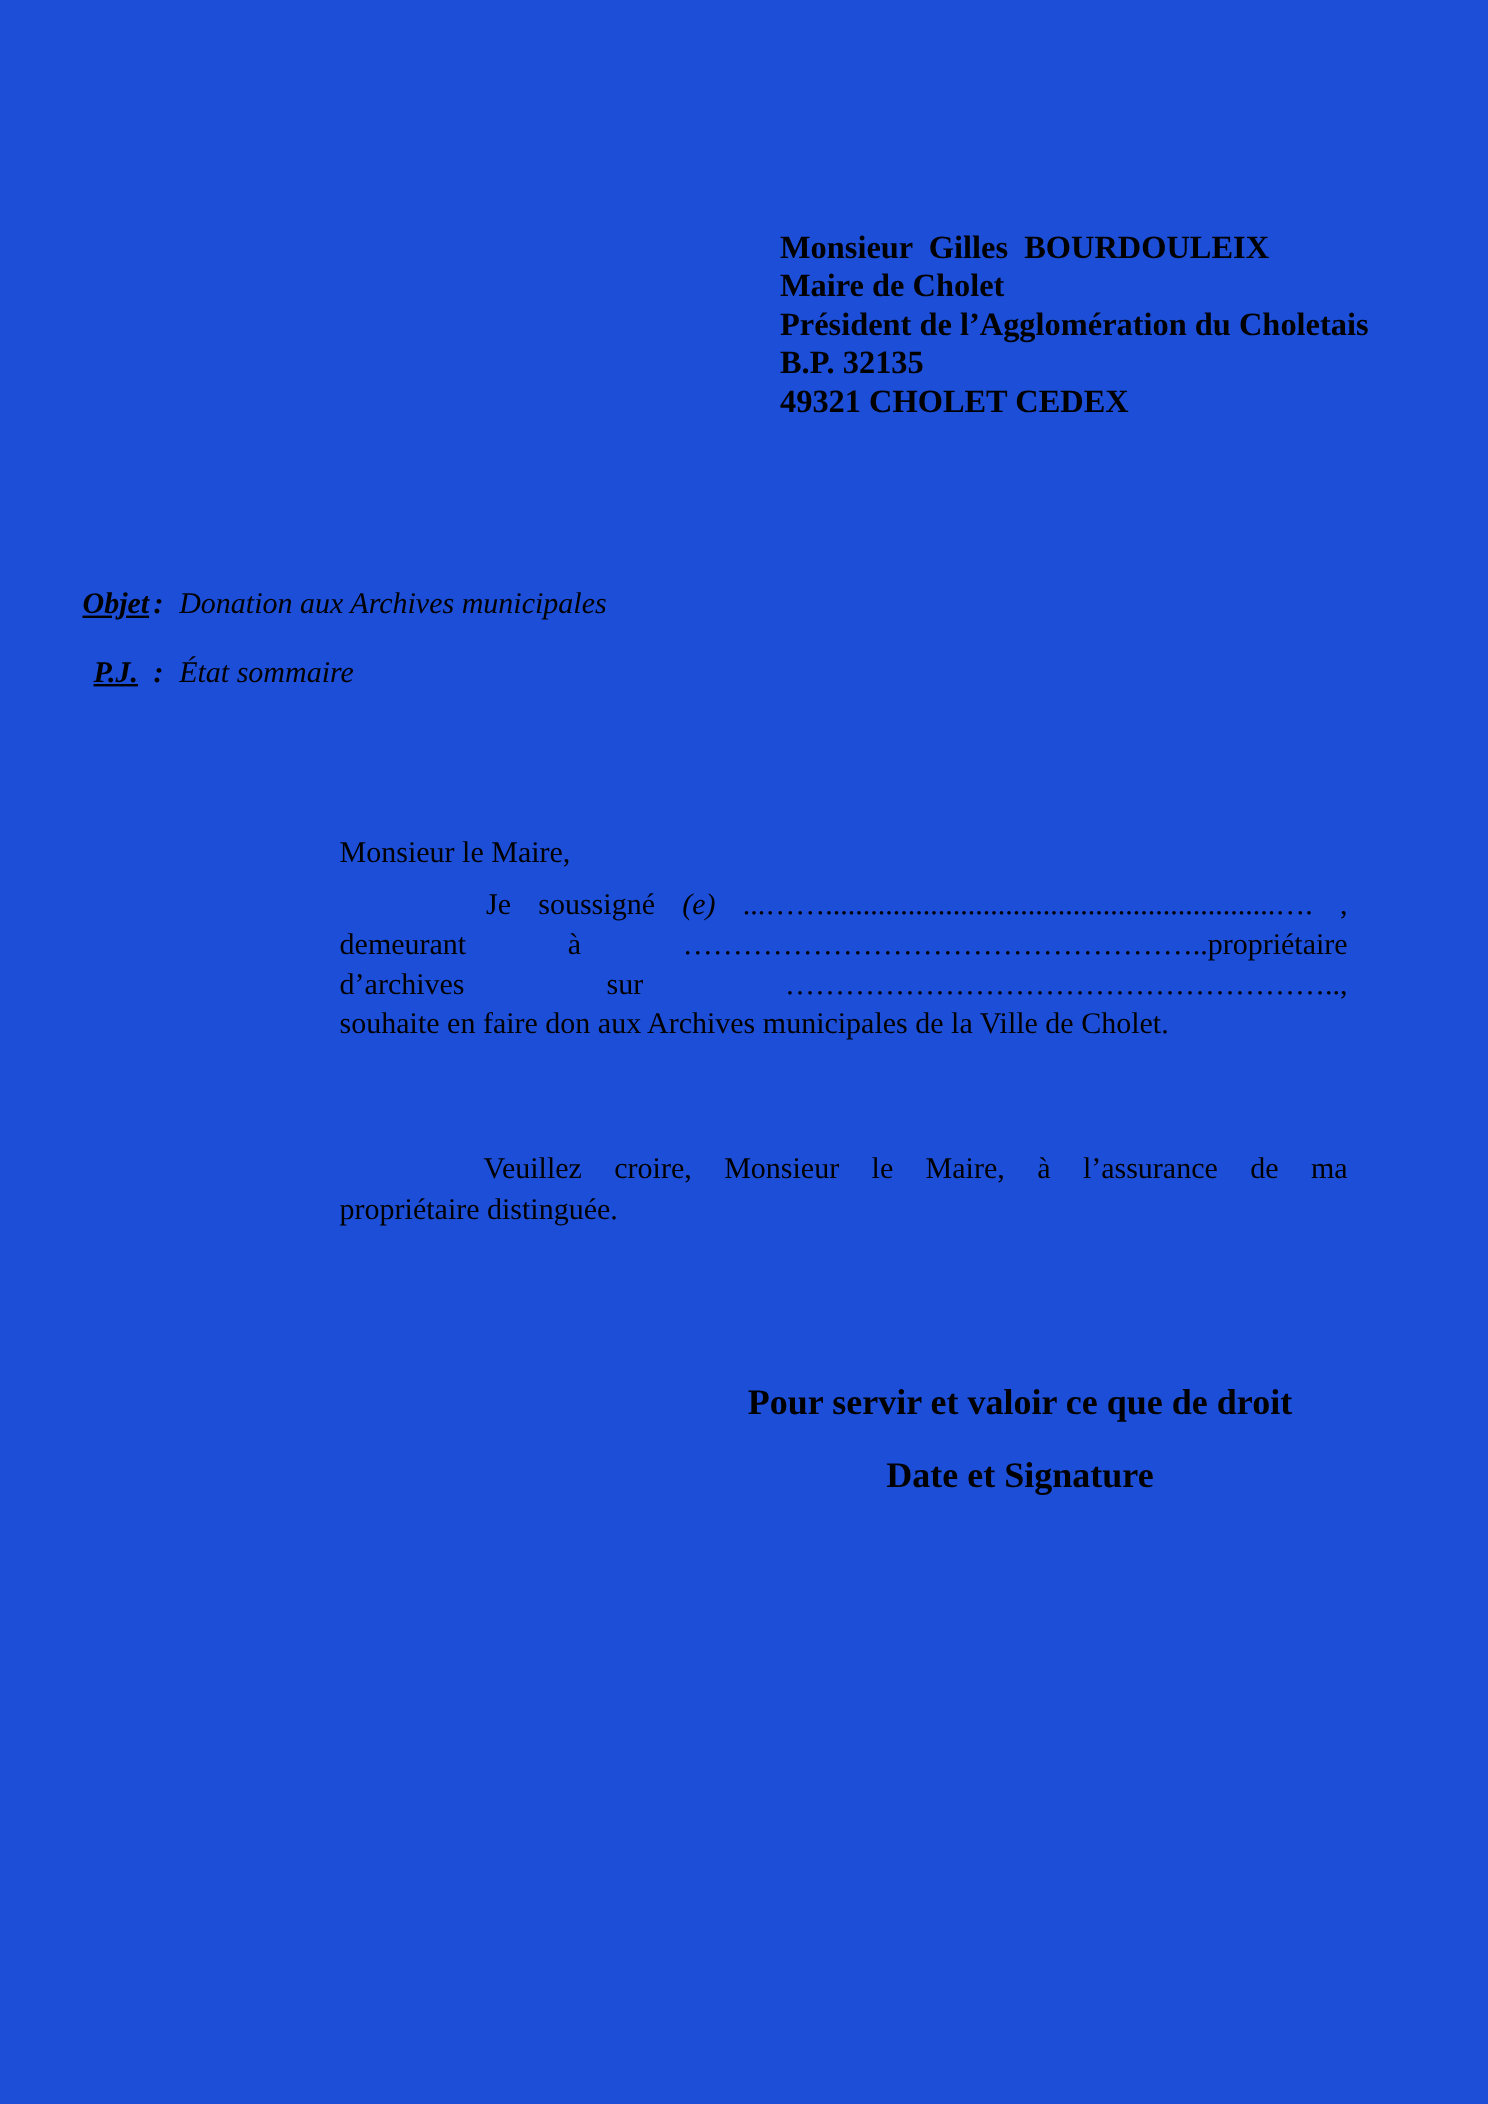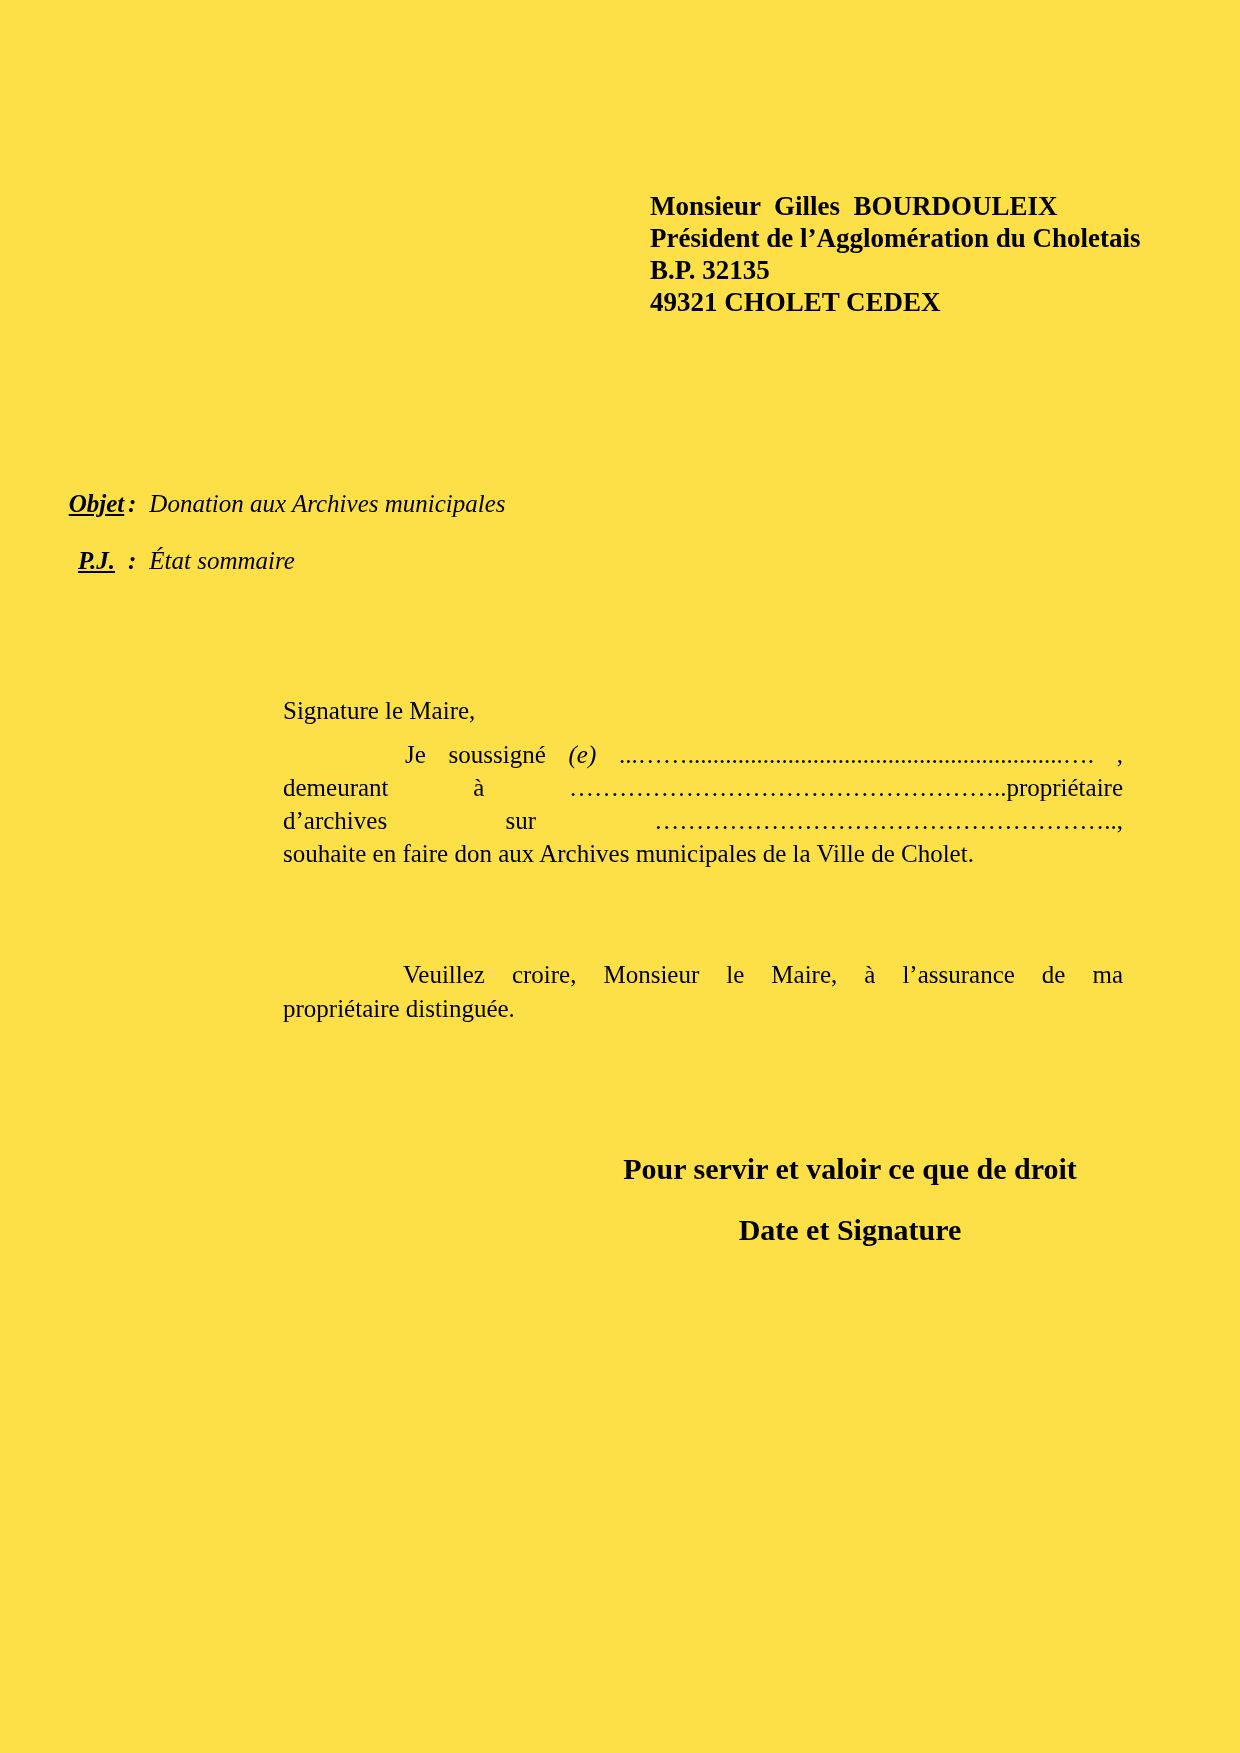--- a/index.html
+++ b/index.html
@@ -1,21 +1,21 @@
 <!DOCTYPE html>
 <html><head>
 <meta charset="utf-8">
 <style>
   html, body { margin: 0; padding: 0; background: #808080; }
   .page {
     position: relative;
     width: 1240px;
     height: 1753px;
     margin: 0 auto;
-    background: #fde047;
+    background: #1d4ed8;
     color: #000000;
     font-family: "Liberation Serif", "DejaVu Serif", serif;
     overflow: hidden;
   }
 
   
   .header-block {
     position: absolute;
     left: 650px;
     top: 190px;
@@ -80,34 +80,35 @@
   }
   .sig-line2 { margin-top: 31px; }
 </style>
 </head>
 <body>
 
 <div class="page">
 
   <div class="header-block">
     <div>Monsieur  Gilles  BOURDOULEIX</div>
+    <div>Maire de Cholet</div>
     <div>Président de l’Agglomération du Choletais</div>
     <div>B.P. 32135</div>
     <div>49321 CHOLET CEDEX</div>
   </div>
 
   <div class="ref-line objet">
     <span class="ref-label-wrap"><span class="ref-label">Objet</span></span><span class="ref-colon">:</span><span class="ref-value">Donation aux Archives municipales</span>
   </div>
 
   <div class="ref-line pj">
     <span class="ref-label-wrap"><span class="ref-label">P.J.</span></span><span class="ref-colon">:</span><span class="ref-value">État sommaire</span>
   </div>
 
-  <div class="salutation">Signature le Maire,</div>
+  <div class="salutation">Monsieur le Maire,</div>
 
   <div class="para para1">
     <div class="line justify-last indent1"><span>Je soussigné </span><span class="italic">(e)</span><span> ...……............................................................…. ,</span></div>
     <div class="line justify-last">demeurant à ……………………………………………..propriétaire</div>
     <div class="line justify-last">d’archives sur ………………………………………………..,</div>
     <div class="line">souhaite en faire don aux Archives municipales de la Ville de Cholet.</div>
   </div>
 
   <div class="para para2">
     <div class="line justify-last indent2">Veuillez croire, Monsieur le Maire, à l’assurance de ma</div>

